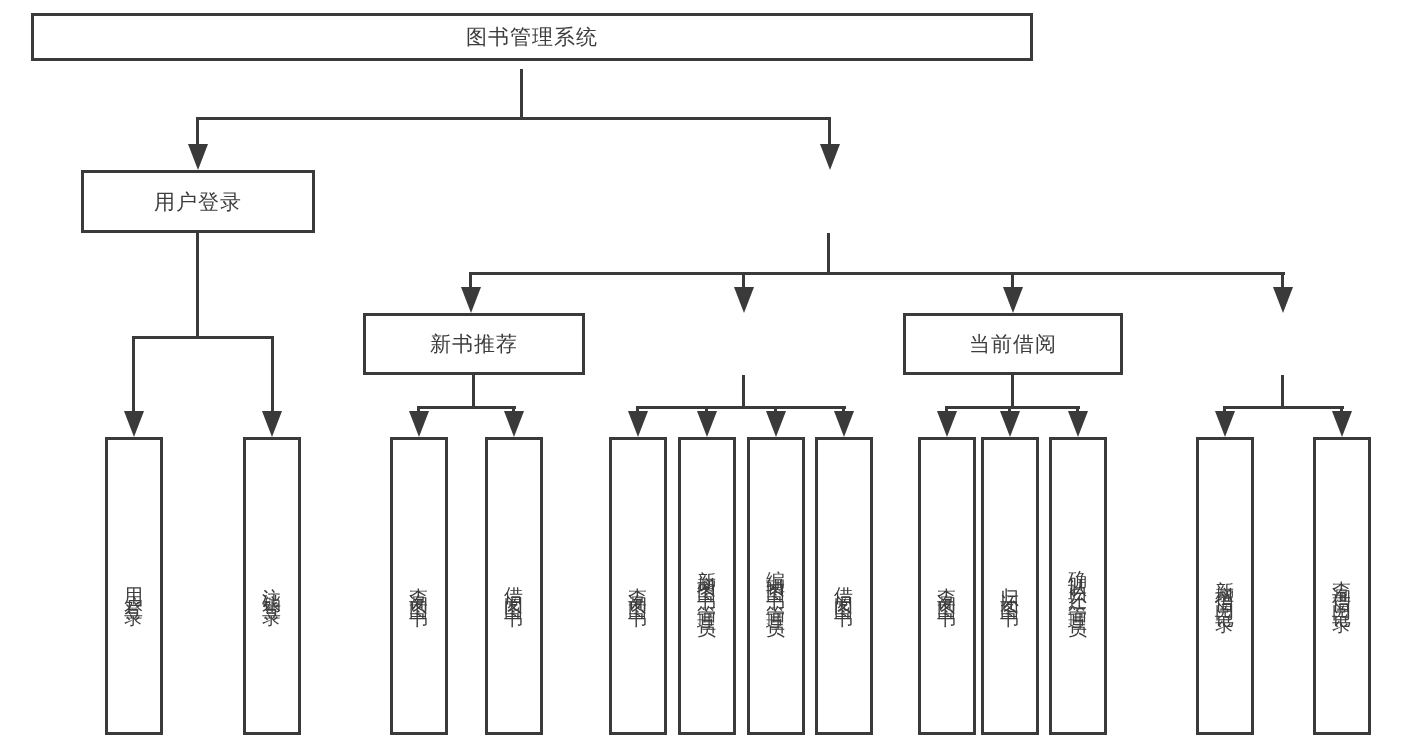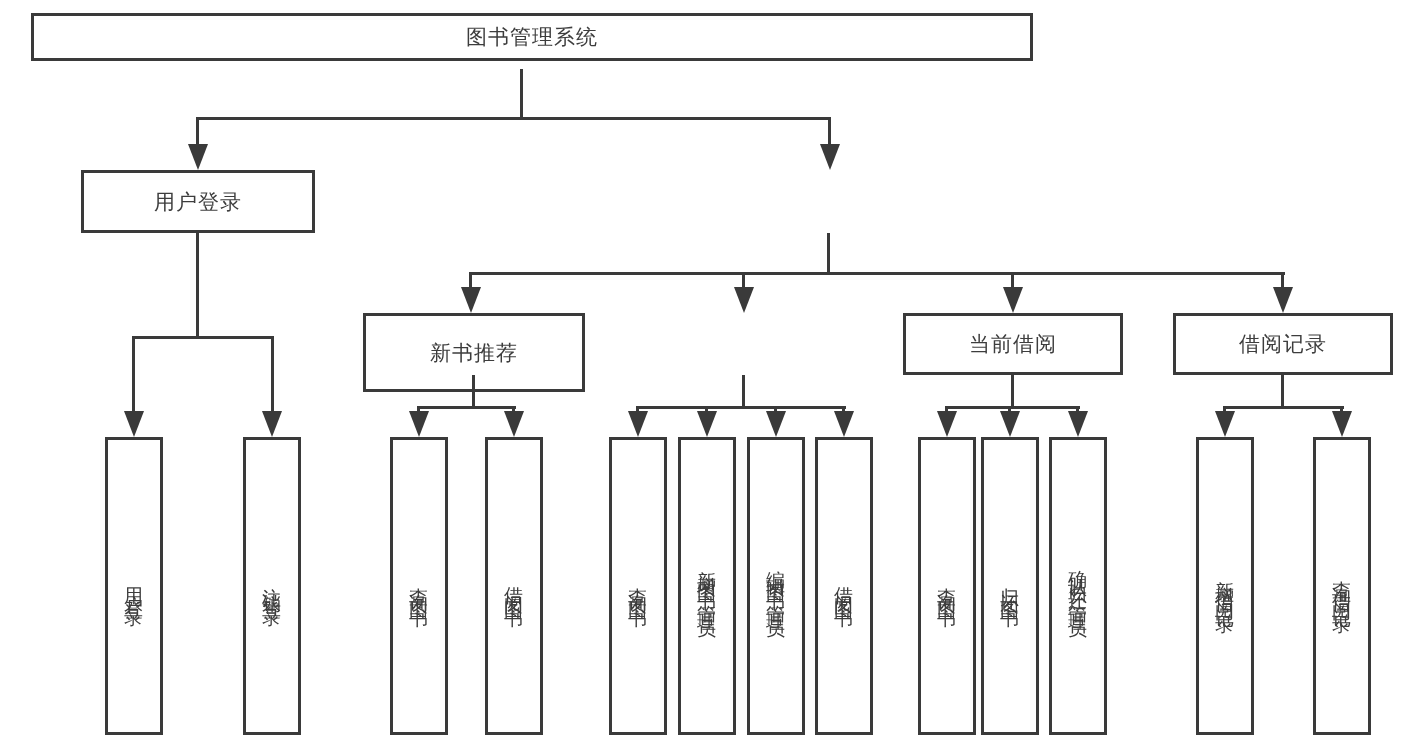--- a/index.html
+++ b/index.html
@@ -50,28 +50,25 @@
 <div class="canvas">
 
   <div class="node hnode" style="left:21px;top:13px;width:1002px;height:48px;margin-left:10px;">
     <span>图书管理系统</span>
   </div>
 
   <div class="node hnode" style="left:81px;top:170px;width:234px;height:63px;">
     <span>用户登录</span>
   </div>
 
-  <div class="node hnode" style="left:363px;top:313px;width:222px;height:79px;">
+  <div class="node hnode" style="left:363px;top:313px;width:222px;height:62px;">
     <span>新书推荐</span>
   </div>
   <div class="node hnode" style="left:903px;top:313px;width:220px;height:62px;justify-content:center;">
     <span>当前借阅</span>
-  </div>
-  <div class="node hnode" style="left:1173px;top:313px;width:220px;height:62px;">
-    <span>借阅记录</span>
   </div>
 
   <div class="node vnode" style="left:105px;top:437px;width:58px;height:298px;">
     <span>用户登录</span>
   </div>
   <div class="node vnode" style="left:243px;top:437px;width:58px;height:298px;">
     <span>注销登录</span>
   </div>
 
   <div class="node vnode" style="left:390px;top:437px;width:58px;height:298px;">

